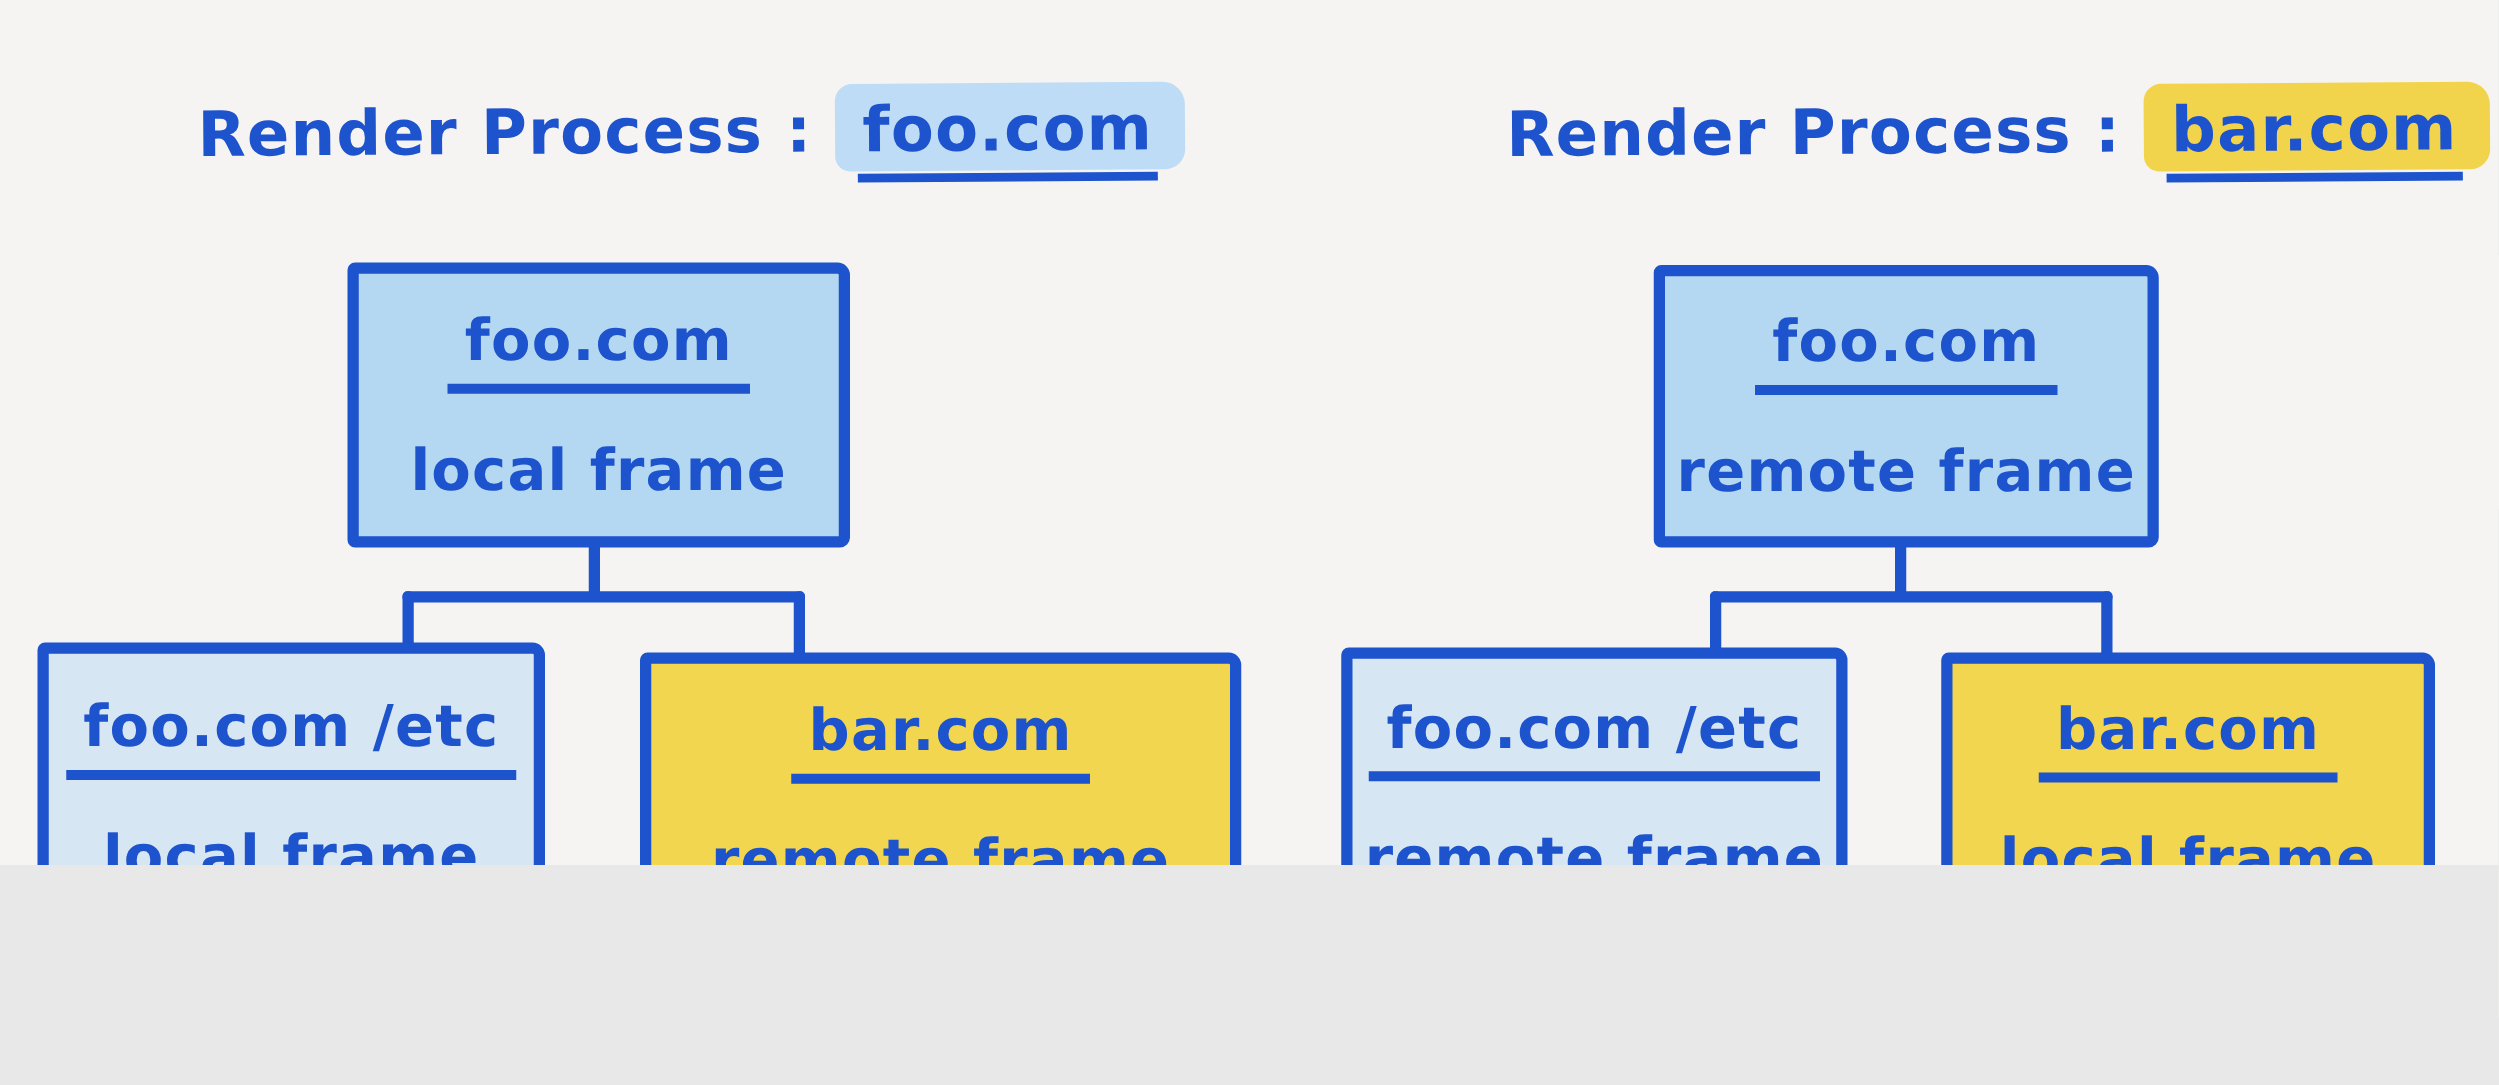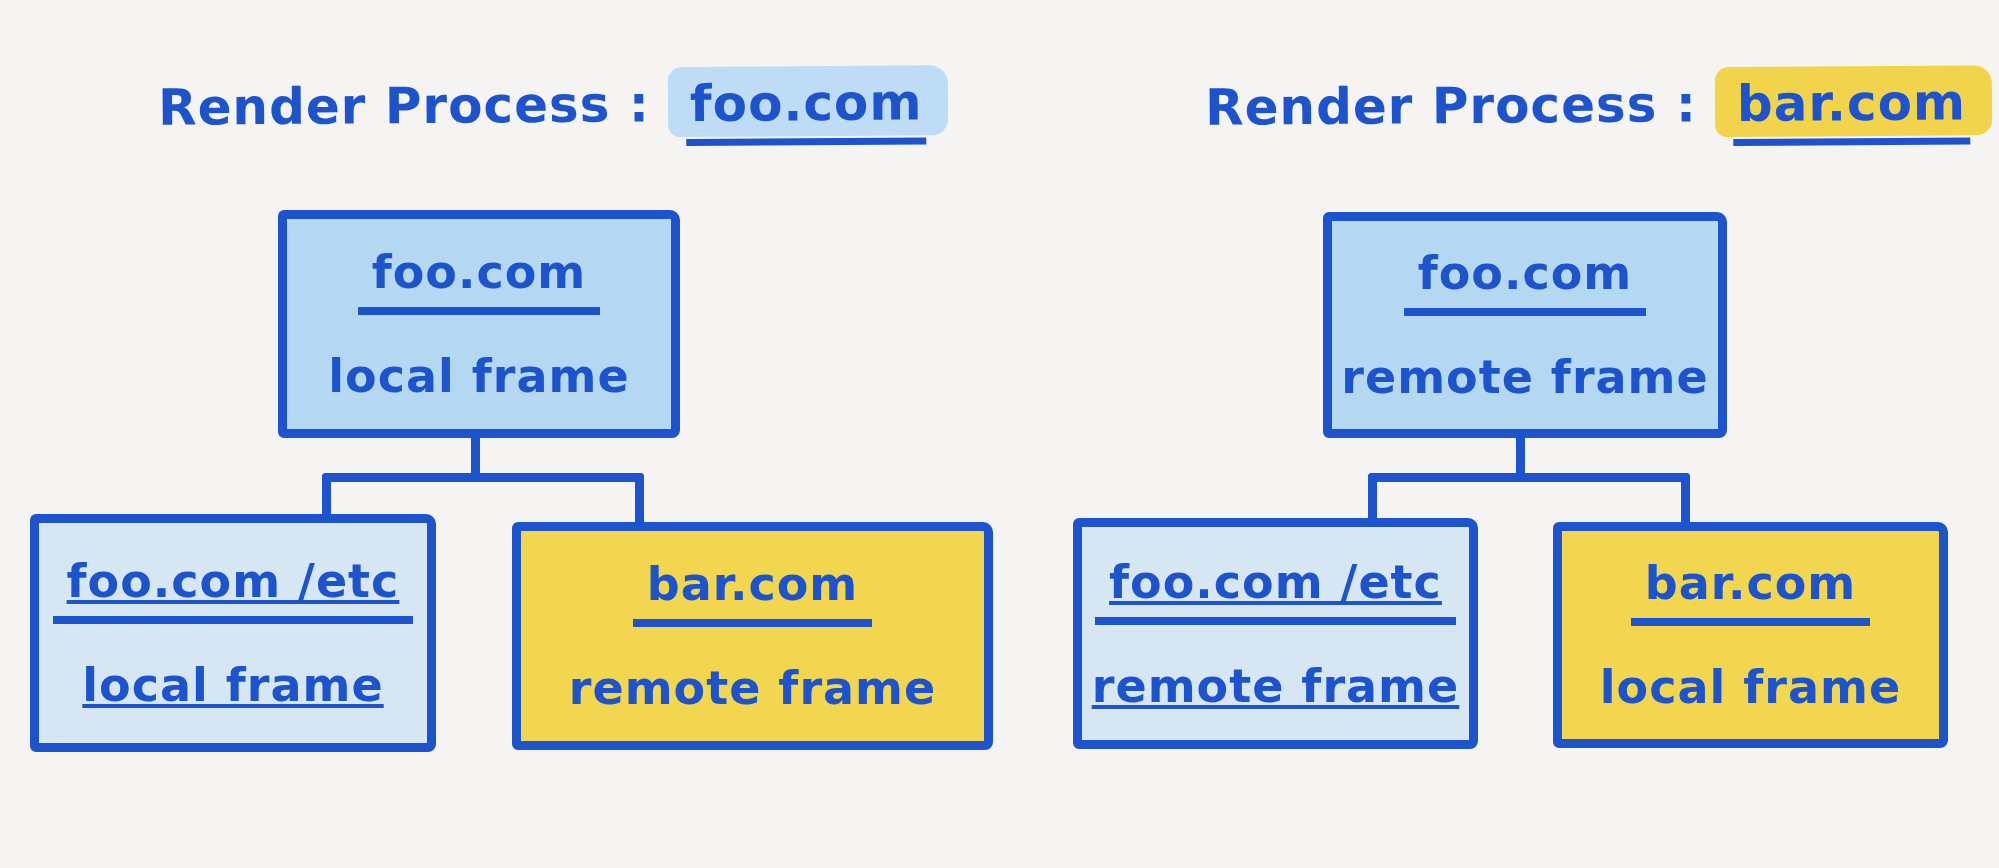--- a/index.html
+++ b/index.html
@@ -4,21 +4,21 @@
 <style>
   html, body {
     margin: 0;
     padding: 0;
     background: #e8e8e8;
     font-family: "DejaVu Sans", "Liberation Sans", sans-serif;
   }
   #stage {
     position: relative;
     width: 1999px;
-    height: 868px;
+    height: 692px;
     background: var(--bg, #f5f4f2);
     overflow: hidden;
     color: var(--ink, #1d53cc);
   }
   
   .title {
     position: absolute;
     display: flex;
     align-items: baseline;
     gap: 18px;
@@ -49,21 +49,21 @@
     flex-direction: column;
     align-items: center;
     justify-content: center;
     gap: 22px;
     font-size: 46px;
     font-weight: bold;
     letter-spacing: 1px;
     text-align: center;
   }
   .node.blue       { background: var(--fill-blue, #b5d8f2); }
-  .node.blue-light { background: var(--fill-blue-light, #d7e6f3); text-decoration: underline; }
+  .node.blue-light { background: var(--fill-blue-light, #d7e6f3); }
   .node.yellow     { background: var(--fill-yellow, #f2d64f); }
   .node .domain {
     border-bottom: 8px solid var(--ink, #1d53cc);
     padding: 0 14px 8px 14px;
     white-space: nowrap;
   }
   .node .frame {
     white-space: nowrap;
     margin-top: 12px;
   }

